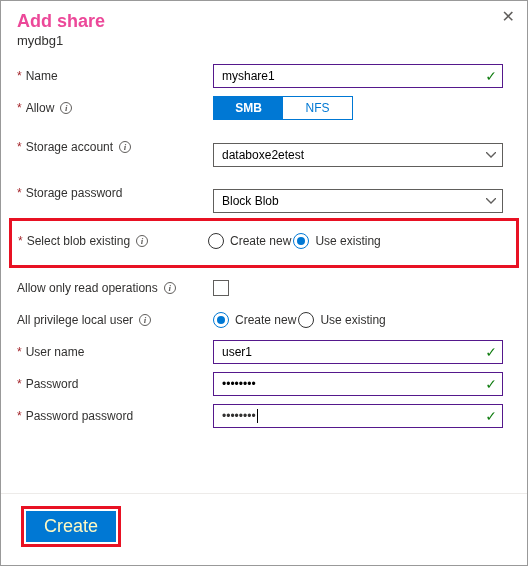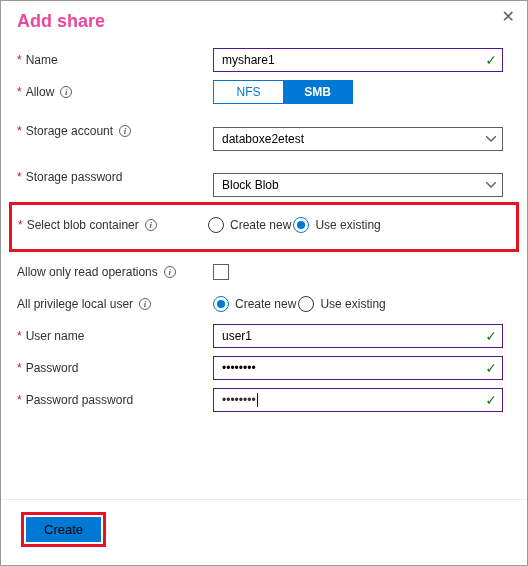--- a/index.html
+++ b/index.html
@@ -170,39 +170,40 @@
     border-top: 1px solid #edebe9;
     padding: 12px 20px 18px 20px;
   }
   .create-wrap {
     display: inline-block;
     border: 3px solid #e81123;
     padding: 2px;
   }
   .create-btn {
     background: #0078d4;
-    color: #000000;
+    color: #fef9c3;
     border: none;
     padding: 5px 18px;
-    font-size: 13px;
+    font-size: 18px;
     font-family: inherit;
     cursor: pointer;
   }
   .caret-cursor {
     border-right: 1px solid #000;
     padding-right: 1px;
   }
 </style>
 </head>
 <body>
 
 <div class="panel">
 
   <div class="header">
     <div class="title">Add share</div>
+    <div class="subtitle">mydbg1</div>
     <div class="close">✕</div>
   </div>
 
   <div class="form">
 
     <div class="row">
       <div class="label-col">
         <span class="req">*</span>
         <span>Name</span>
       </div>
@@ -215,22 +216,22 @@
     </div>
 
     <div class="row">
       <div class="label-col">
         <span class="req">*</span>
         <span>Allow</span>
         <span class="info">i</span>
       </div>
       <div class="field-col">
         <div class="tab-seg">
+          <div class="tab active">SMB</div>
           <div class="tab inactive">NFS</div>
-          <div class="tab active">SMB</div>
         </div>
       </div>
     </div>
 
     <div class="row">
       <div class="label-col">
         <span class="req">*</span>
         <span>Storage account</span>
         <span class="info">i</span>
       </div>
@@ -264,21 +265,21 @@
               </svg>
           </span>
         </div>
       </div>
     </div>
 
     <div class="highlight-box">
       <div class="row">
         <div class="label-col">
           <span class="req">*</span>
-          <span>Select blob container</span>
+          <span>Select blob existing</span>
           <span class="info">i</span>
         </div>
         <div class="field-col">
           <div class="radio-group">
             <div class="radio">
               <span class="rcircle"></span>
               <span>Create new</span>
             </div>
             <div class="radio">
               <span class="rcircle sel">

